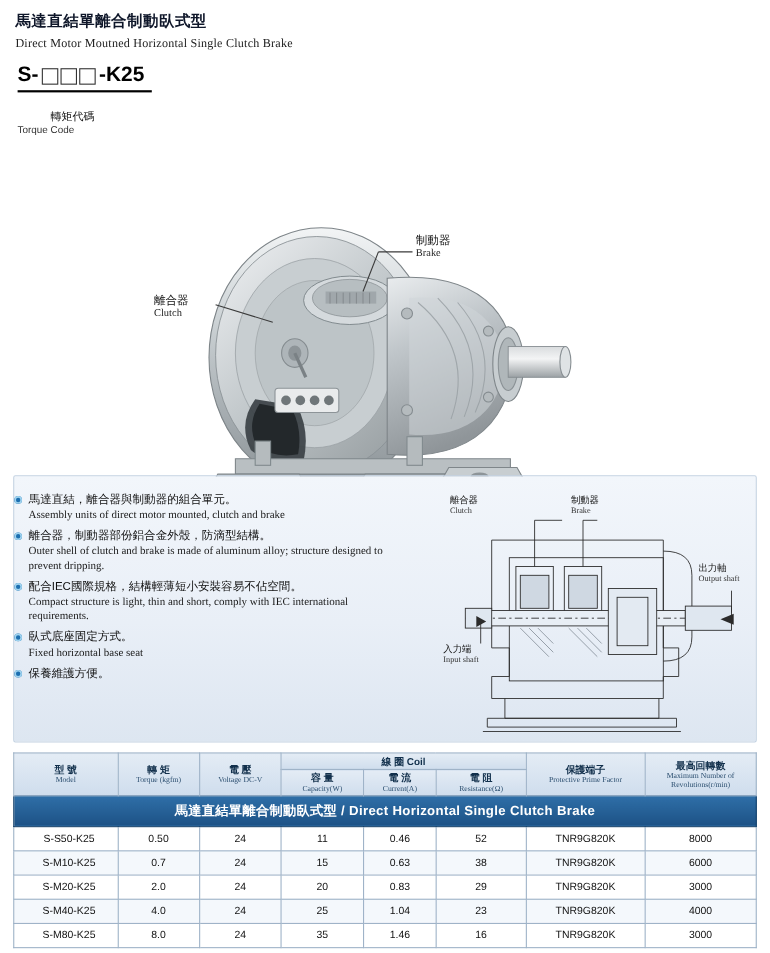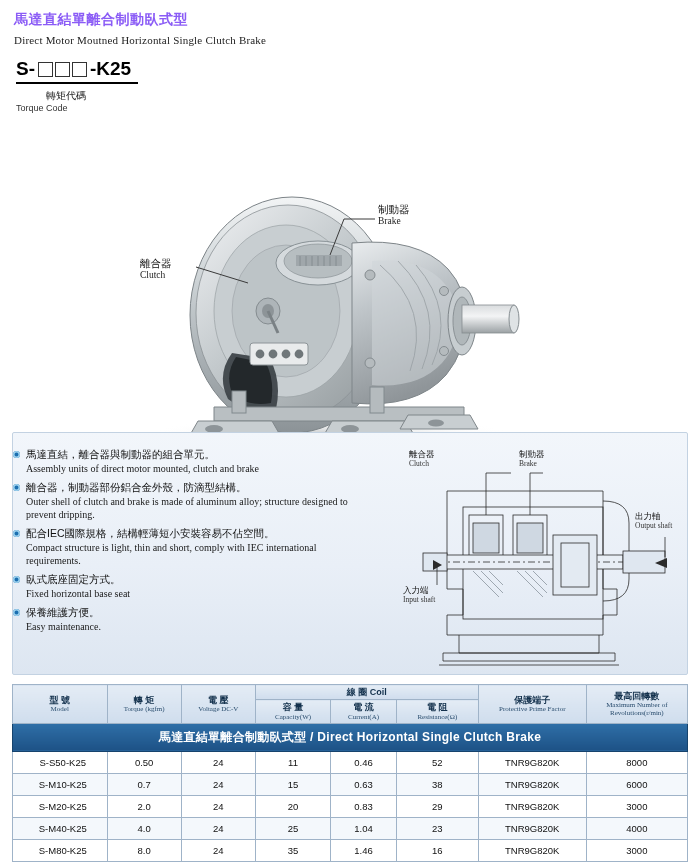--- a/index.html
+++ b/index.html
@@ -13,21 +13,21 @@
     position: relative;
     overflow: hidden;
   }
 
   
   .header { padding: 10px 14px 0 14px; }
   .title-cn {
     font-size: 14px;
     font-weight: bold;
     letter-spacing: 0.5px;
-    color: #8b5cf6;
+    color: #0f172a;
     line-height: 1.3;
   }
   .title-en {
     font-family: "Liberation Serif", serif;
     font-size: 11px;
     color: #222;
     margin-top: 6px;
     letter-spacing: 0.2px;
   }
 
@@ -50,21 +50,21 @@
     width: 15px; height: 15px;
     border: 1px solid #333;
     background: #fff;
     display: inline-block;
   }
   .code-underline {
     border-bottom: 2px solid #000;
     width: 122px;
     margin-top: 2px;
   }
-  .torque-label-cn { font-size: 10px; margin-top: 5px; color: #111; padding-left: 30px; }
+  .torque-label-cn { font-size: 10px; margin-top: 15px; color: #111; padding-left: 30px; }
   .torque-label-en { font-family: Liberation Sans, sans-serif; font-size: 9px; color: #333; }
 
   
   .photo-area {
     position: relative;
     height: 330px;
     margin-top: 2px;
   }
   .callout { position: absolute; font-size: 10.5px; line-height: 1.25; color: #111; }
   .callout .en { font-family: "Liberation Serif", serif; font-size: 9.5px; color: #222; }
@@ -291,21 +291,20 @@
     <div class="bullet-row">
       <div class="bullet-cn">配合IEC國際規格，結構輕薄短小安裝容易不佔空間。</div>
       <div class="bullet-en">Compact structure is light, thin and short, comply with IEC international requirements.</div>
     </div>
     <div class="bullet-row">
       <div class="bullet-cn">臥式底座固定方式。</div>
       <div class="bullet-en">Fixed horizontal base seat</div>
     </div>
     <div class="bullet-row">
       <div class="bullet-cn">保養維護方便。</div>
-      <div class="bullet-en">Easy maintenance.</div>
     </div>
   </div>
 
   <div class="drawing">
     <svg width="284" height="232" viewBox="0 0 284 232">
       <g stroke="#2b2b2b" fill="none" stroke-width="0.8">
 
         <path d="M44 52 L44 150 L60 150 L60 176 L44 176 L44 196 L200 196 L200 176 L214 176
                  L214 150 L200 150 L200 52 Z"></path>
 

